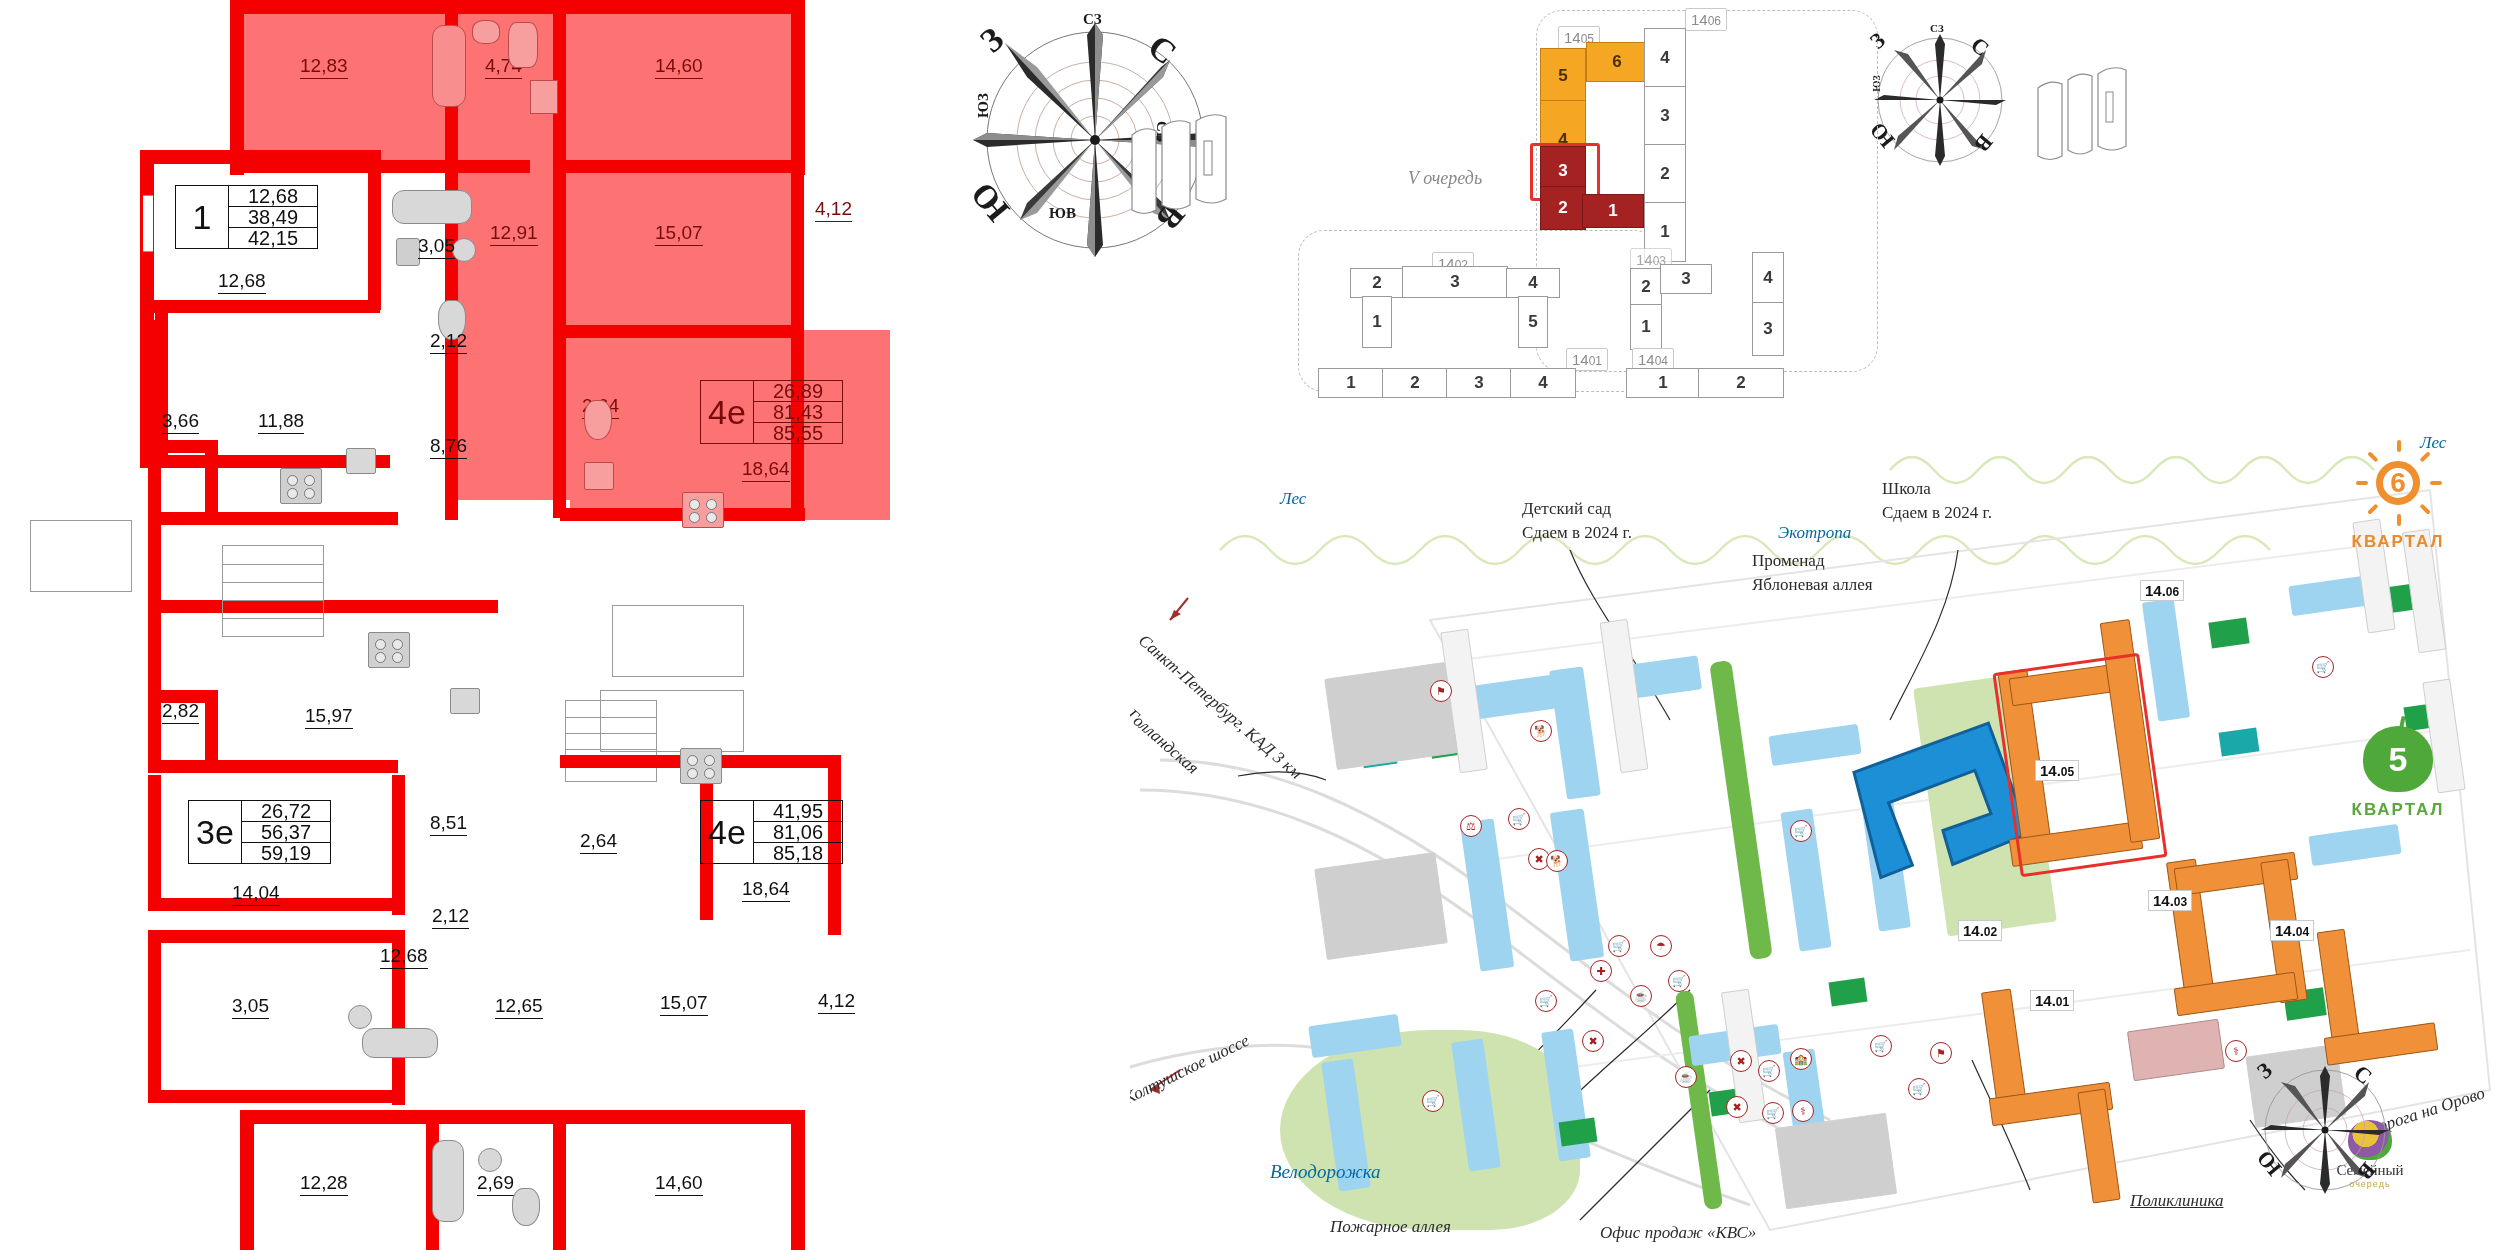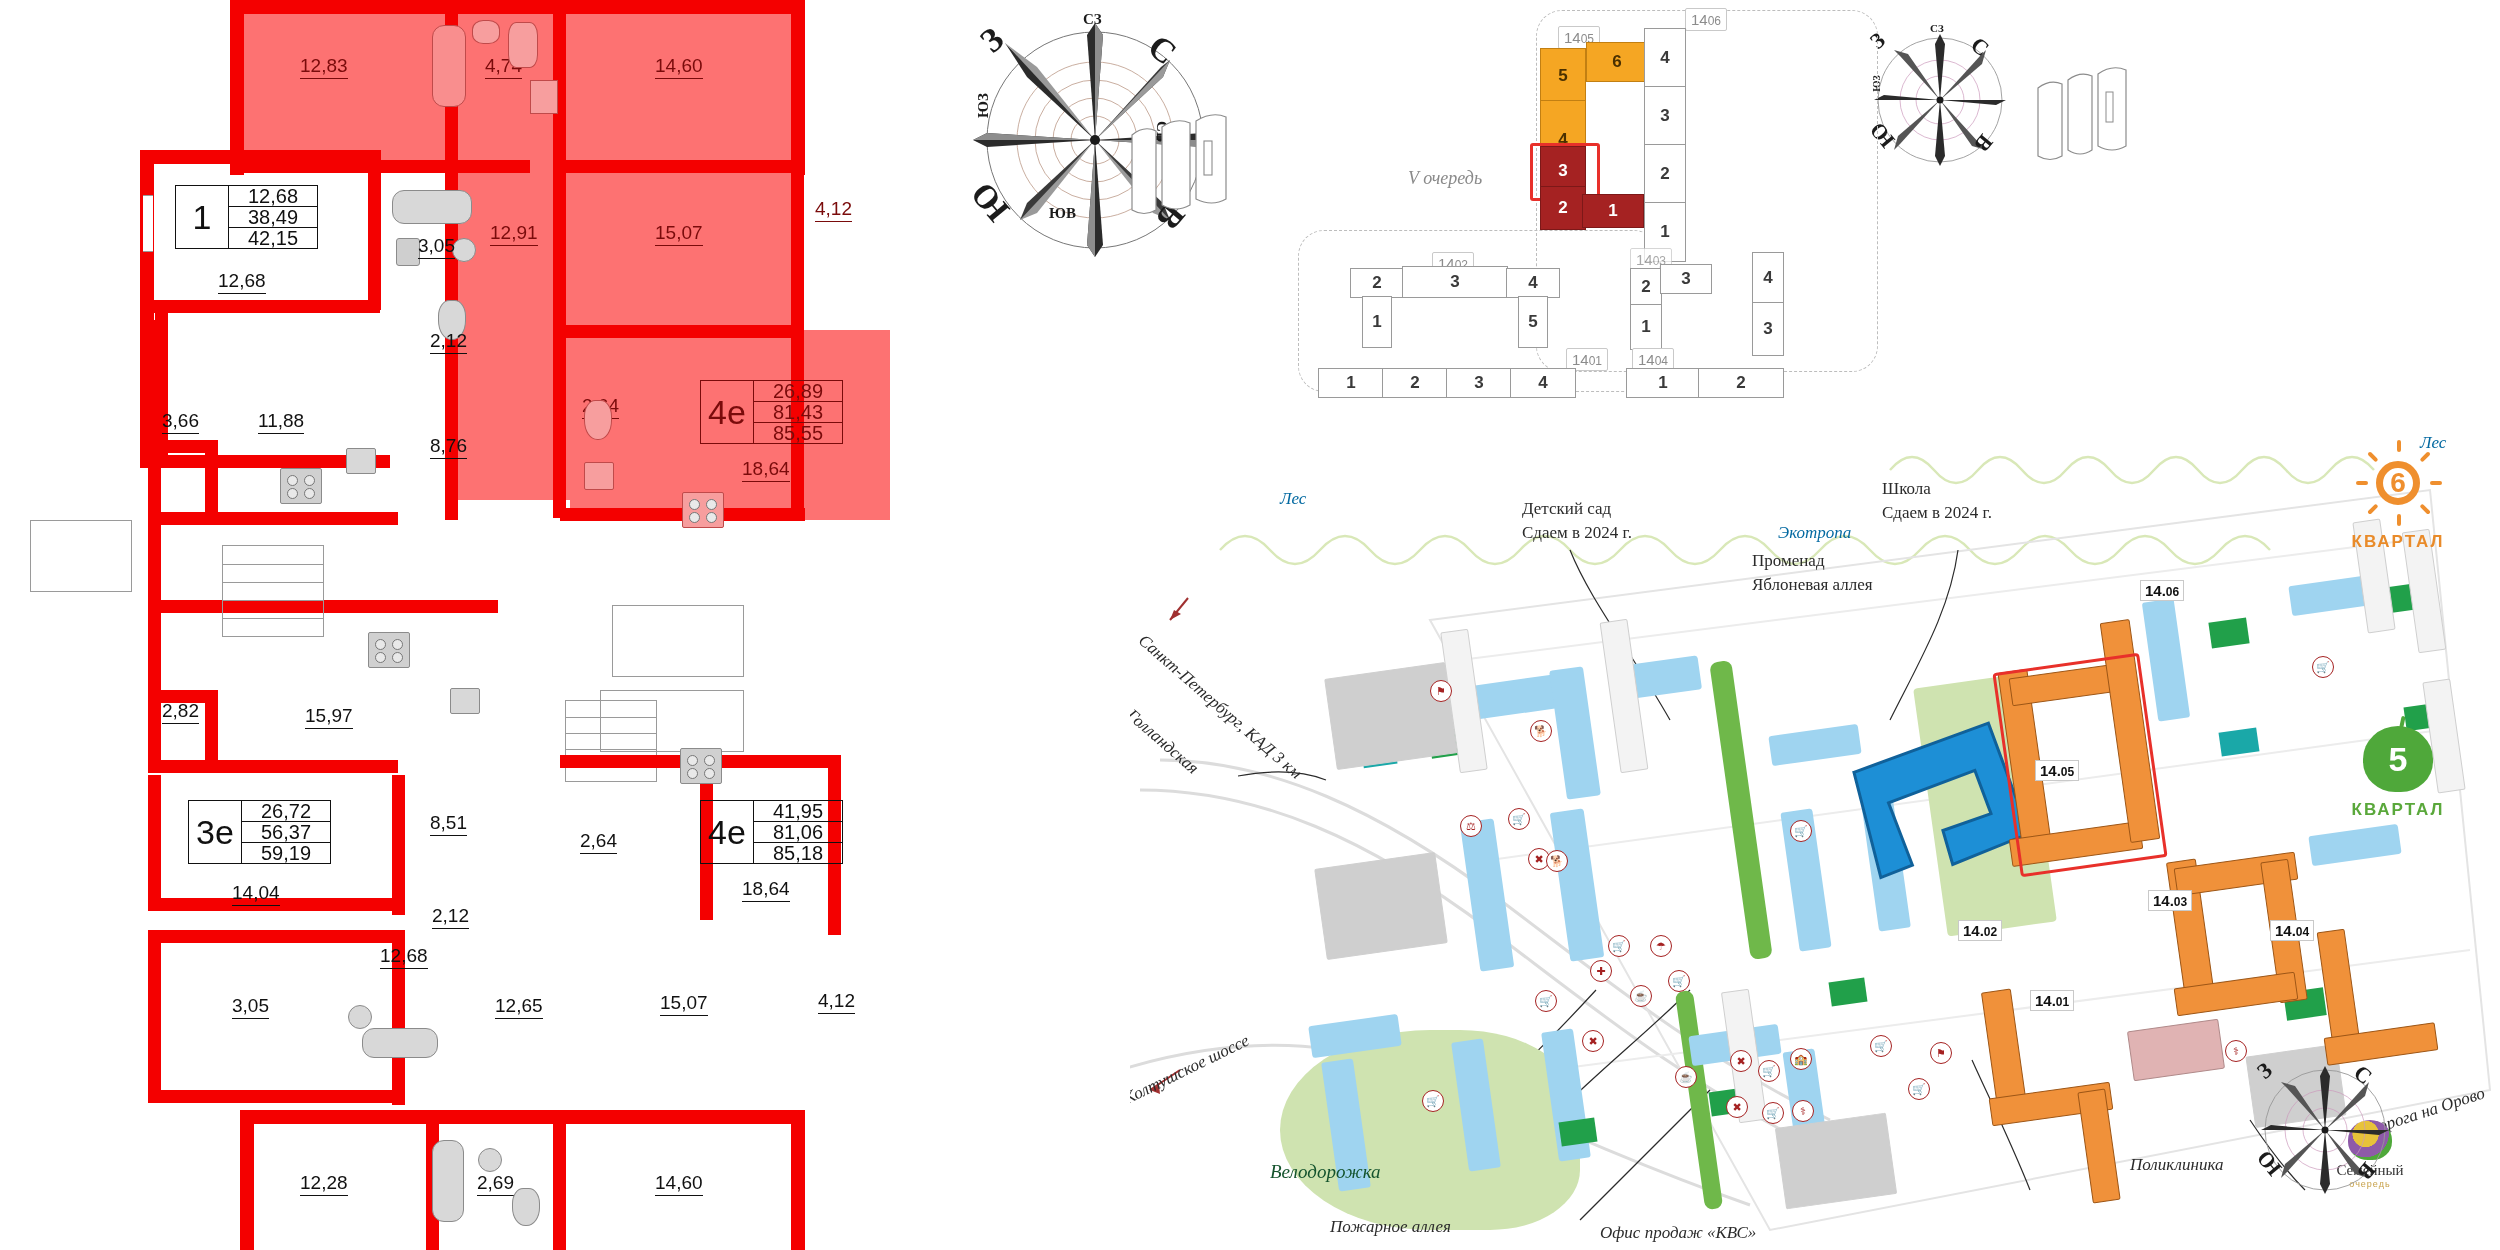--- a/index.html
+++ b/index.html
@@ -80,21 +80,21 @@
     border:1px solid #c9c9c9;padding:2px 5px;border-radius:2px;white-space:nowrap;}
   .blk-tag b{font-weight:400;font-size:12px;}
   .hl-box{position:absolute;border:3px solid #e8302a;border-radius:3px;}
 
   
   #sitemap{position:absolute;left:1130px;top:430px;width:1370px;height:820px;overflow:hidden;}
   .map-label{position:absolute;font-family:"Liberation Serif",serif;
      color:#2b2b2b;font-size:17px;white-space:nowrap;line-height:1.25;}
   .map-label.italic{font-style:italic;}
   .map-label.green{color:#0369a1;font-style:italic;}
-  .map-label.brown{color:#14532d;font-style:italic;}
+  .map-label.brown{color:#0369a1;font-style:italic;}
   .bld{position:absolute;background:#f0913a;border:1.6px solid #9d5616;border-radius:2px;}
   .bld.grey{background:#f3f3f3;border-color:#cfcfcf;}
   .bld.pink{background:#e0b3b3;border-color:#b08a8a;}
   .water{position:absolute;background:#9fd4f0;border-radius:3px;}
   .greenarea{position:absolute;background:#cfe3b0;border-radius:4px;}
   .greenstrip{position:absolute;background:#6fb84a;border-radius:8px;}
   .greenlot{position:absolute;background:#21a04a;}
   .tealot{position:absolute;background:#1aa8a8;}
   .poi{position:absolute;width:20px;height:20px;border-radius:50%;
     background:#fff;border:1.8px solid #a52222;color:#a52222;
@@ -664,21 +664,21 @@
   <span class="map-label" style="left:622px;top:120px;">Променад</span>
   <span class="map-label" style="left:622px;top:144px;">Яблоневая аллея</span>
   <span class="map-label" style="left:752px;top:48px;">Школа</span>
   <span class="map-label" style="left:752px;top:72px;">Сдаем в 2024 г.</span>
   <span class="map-label italic" style="left:18px;top:200px;transform:rotate(41deg);transform-origin:left top;">Санкт-Петербург, КАД 3 км</span>
   <span class="map-label italic" style="left:-8px;top:262px;transform:rotate(41deg);transform-origin:left top;">ул.Голландская</span>
   <span class="map-label italic" style="left:-10px;top:660px;transform:rotate(-26deg);transform-origin:left top;">Колтушское шоссе</span>
   <span class="map-label brown" style="left:140px;top:730px;font-size:19px;">Велодорожка</span>
   <span class="map-label italic" style="left:200px;top:786px;">Пожарное аллея</span>
   <span class="map-label italic" style="left:470px;top:792px;">Офис продаж «КВС»</span>
-  <span class="map-label italic" style="left:1000px;top:724px;">Поликлиника</span>
+  <span class="map-label italic" style="left:1000px;top:760px;text-decoration:underline;">Поликлиника</span>
   <span class="map-label italic" style="left:1235px;top:690px;transform:rotate(-18deg);transform-origin:left top;">Дорога на Орово</span>
 
   <div class="fam" style="left:1185px;top:690px;width:110px;">
     <div class="fam-icon"></div>
     <div class="fam-name">Семейный</div>
     <div class="fam-sub">очередь</div>
   </div>
 
   <div class="q-logo q6" style="left:1188px;top:10px;width:160px;">
     <div class="sun">

